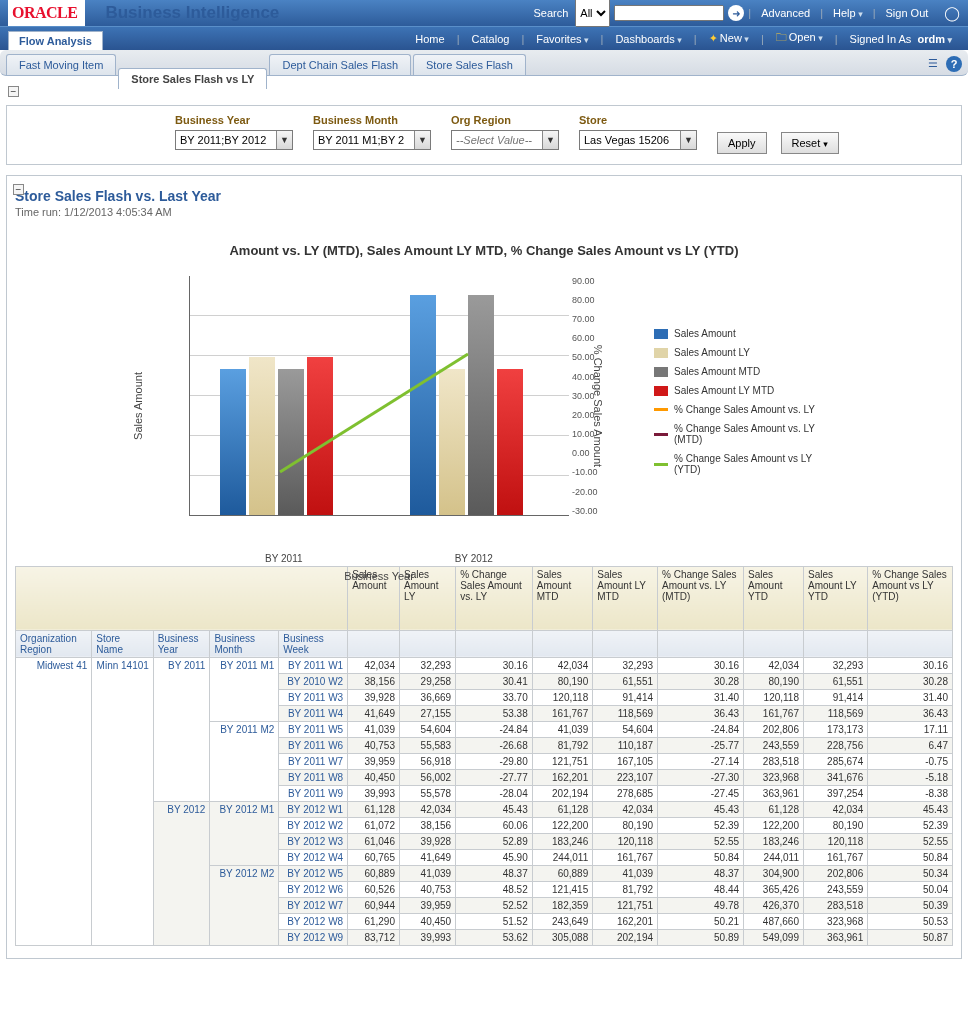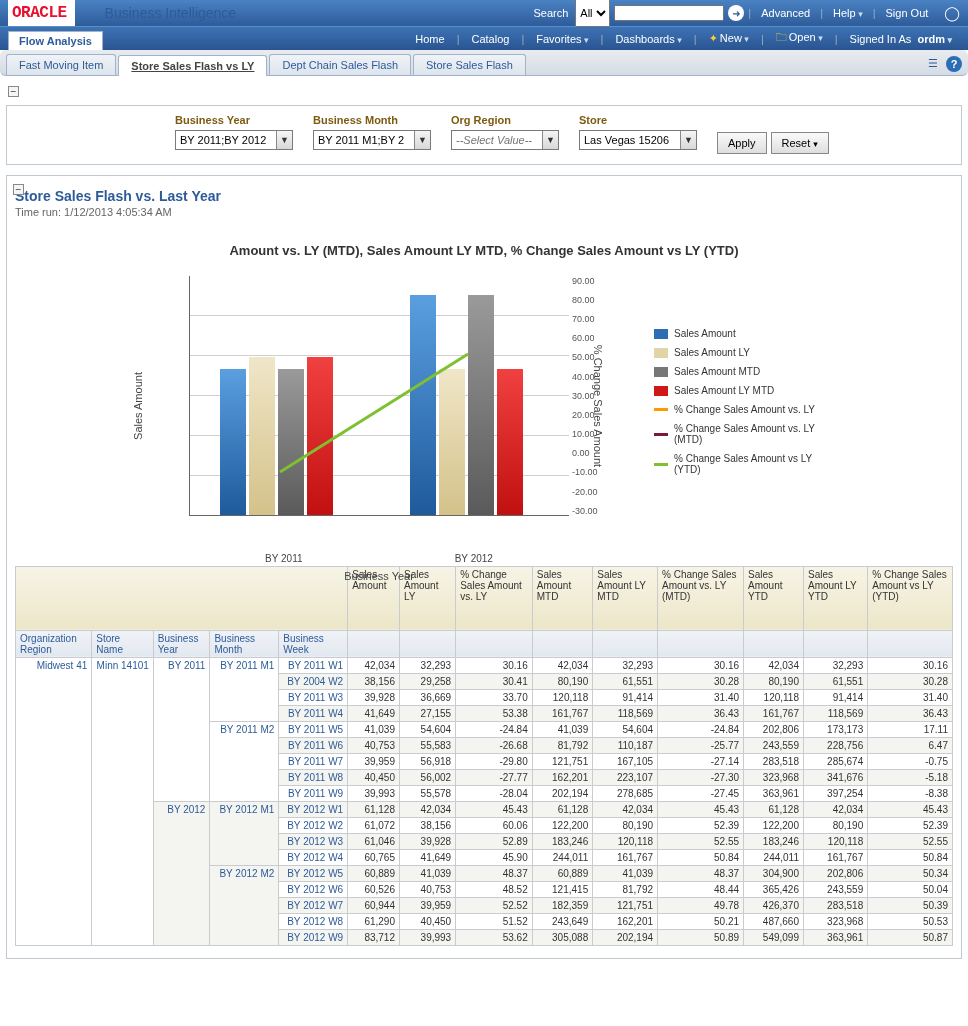--- a/index.html
+++ b/index.html
@@ -1,38 +1,38 @@
 <!DOCTYPE html>
 <html><head>
 <meta charset="utf-8">
 <style>
 * { box-sizing: border-box; margin: 0; padding: 0; }
 body { font-family: Tahoma, Arial, sans-serif; font-size: 11px; background: #fff; color: #333; width: 968px; }
 .topbar { background: linear-gradient(#4a82c3, #2d5b9a); height: 26px; display: flex; align-items: center; color: #fff; padding: 0 8px; }
 .logo-area { background: #fff; height: 26px; display: inline-flex; align-items: center; padding: 0 8px 0 4px; margin-right: 10px; }
-.oracle-logo { color: #e8102e; font-weight: bold; font-family: Liberation Mono, monospace; font-size: 16px; letter-spacing: -0.5px; }
-.bi-title { color: #2d5b9a; font-size: 14px; font-weight: normal; margin-left: 20px; }
+.oracle-logo { color: #e8102e; font-weight: bold; font-family: Liberation Serif, serif; font-size: 16px; letter-spacing: -0.5px; }
+.bi-title { color: #2d5b9a; font-size: 17px; font-weight: bold; margin-left: 10px; }
 .top-right { margin-left: auto; display: flex; align-items: center; gap: 4px; }
 .top-right .lbl { color: #fff; margin: 0 3px; }
 .top-right select { font-size: 11px; height: 28px; }
 .top-right input[type=text] { height: 16px; width: 110px; font-size: 11px; }
 .search-go { width: 16px; height: 16px; background: #fff; border-radius: 50%; display: inline-flex; align-items: center; justify-content: center; color: #2d5b9a; font-size: 10px; cursor: pointer; }
 .top-link { color: #fff; text-decoration: none; margin: 0 6px; cursor: pointer; }
 .pipe { color: #9ab; }
 .dd::after { content: " ▾"; font-size: 9px; color: #cde; }
 .menubar { background: linear-gradient(#3d73b5, #2a5491); height: 24px; display: flex; align-items: center; color: #fff; padding: 0 8px; border-top: 1px solid #5a8fc9; }
 .flow-title { background: #fff; color: #2d5b9a; font-weight: bold; padding: 3px 10px; border: 1px solid #a0b3cb; border-bottom: none; margin-top: 3px; }
 .menu-right { margin-left: auto; display: flex; align-items: center; gap: 4px; }
 .menu-item { color: #fff; cursor: pointer; padding: 0 8px; }
 .menu-icon { display: inline-block; margin-right: 2px; }
 .star { color: #ffcc33; }
 .folder { color: #ffcc33; }
 .tabbar { background: linear-gradient(#e8ecf0, #d6dce4); height: 26px; display: flex; align-items: flex-end; padding: 0 6px; border-bottom: 1px solid #a0b3cb; position: relative; border-radius: 6px; }
 .tab { padding: 4px 12px; border: 1px solid #a0b3cb; border-bottom: none; background: linear-gradient(#f0f3f7,#dde4ec); color: #2d5b9a; cursor: pointer; margin-right: 2px; border-radius: 3px 3px 0 0; font-size: 11px; }
-.tab.active { background: #fff; color: #444; font-weight: bold; position: relative; top: 1px; text-decoration: underline; }
+.tab.active { background: #fff; color: #444; font-weight: bold; position: relative; top: 14px; }
 .tab-right { margin-left: auto; display: flex; gap: 4px; align-items: center; padding-bottom: 3px; }
 .tiny-icon { width: 14px; height: 14px; display: inline-block; cursor: pointer; }
 .help-q { width: 16px; height: 16px; border-radius: 50%; background: #2d6db5; color: #fff; display: inline-flex; align-items: center; justify-content: center; font-size: 11px; font-weight: bold; cursor: pointer; }
 .content { padding: 6px; }
 .collapse-btn { width: 11px; height: 11px; border: 1px solid #888; display: inline-flex; align-items: center; justify-content: center; font-size: 10px; line-height: 1; cursor: pointer; margin: 4px 0 4px 2px; background: #f5f5f5;}
 .filter-box { border: 1px solid #c0c8d0; padding: 8px 8px 10px 8px; margin: 4px 0 10px 0; position: relative; }
 .filter-row { display: flex; align-items: flex-start; gap: 20px; padding-left: 160px; }
 .filter-col label { color: #7d5a11; font-weight: bold; display: block; margin-bottom: 4px; font-size: 11px; }
 .combo { display: inline-flex; border: 1px solid #7a7a7a; background: #fff; height: 20px; }
 .combo input { border: none; padding: 0 4px; font-size: 11px; width: 100px; background: transparent; }
@@ -160,21 +160,21 @@
           <span class="arrow">▼</span>
         </div>
       </div>
       <div class="filter-col">
         <label>Store</label>
         <div class="combo">
           <input value="Las Vegas 15206" style="">
           <span class="arrow">▼</span>
         </div>
       </div>
-      <div class="filter-col" style="padding-top:18px; display:flex; gap:4px;">
+      <div class="filter-col" style="padding-top:18px; display:flex; gap:14px;">
         <button class="btn">Apply</button>
         <button class="btn"><span>Reset</span> <span style="font-size:9px;">▾</span></button>
       </div>
     </div>
   </div>
 
   
   <div class="section-box">
     <div class="collapse-btn" style="position:absolute; left:4px; top:4px;">−</div>
     <div class="section-title">Store Sales Flash vs. Last Year</div>
@@ -301,21 +301,21 @@
             <td class="num">32,293</td>
             <td class="num">30.16</td>
             <td class="num">42,034</td>
             <td class="num">32,293</td>
             <td class="num">30.16</td>
             <td class="num">42,034</td>
             <td class="num">32,293</td>
             <td class="num">30.16</td>
           </tr>
           <tr class="stripe">
-            <td class="link">BY 2004 W2</td>
+            <td class="link">BY 2010 W2</td>
             <td class="num">38,156</td>
             <td class="num">29,258</td>
             <td class="num">30.41</td>
             <td class="num">80,190</td>
             <td class="num">61,551</td>
             <td class="num">30.28</td>
             <td class="num">80,190</td>
             <td class="num">61,551</td>
             <td class="num">30.28</td>
           </tr>

